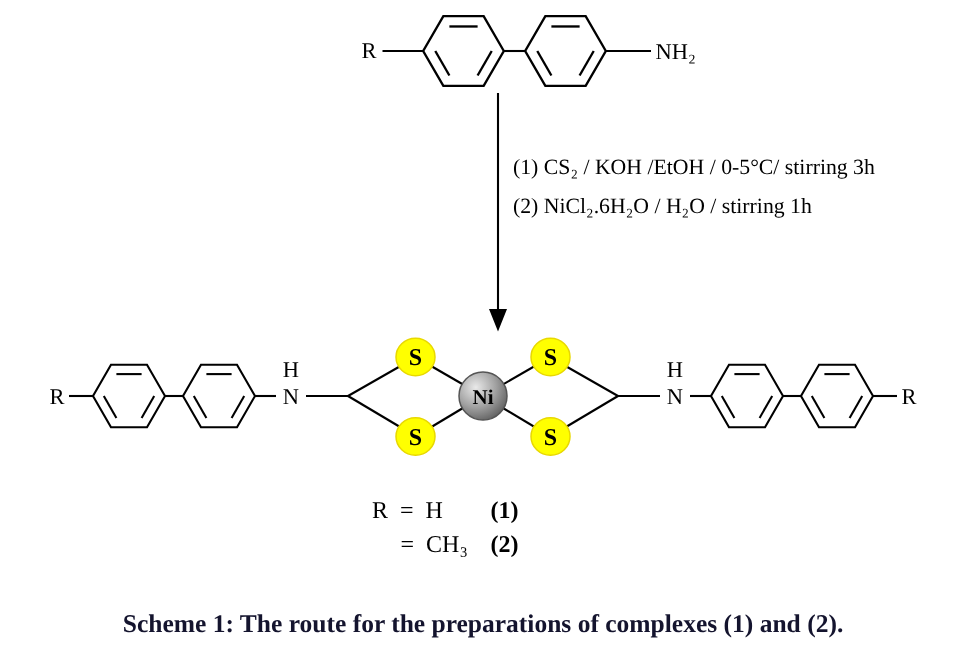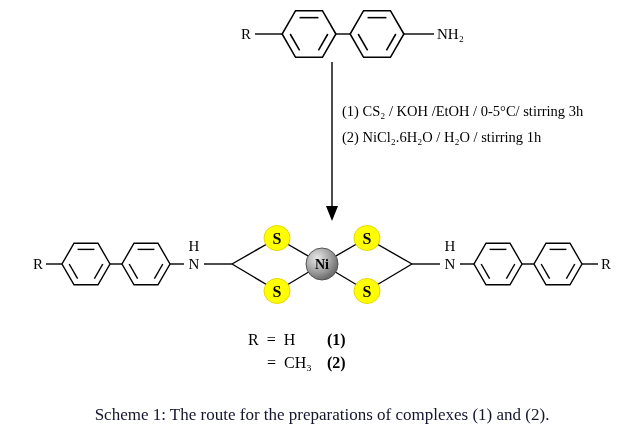--- a/index.html
+++ b/index.html
@@ -19,21 +19,21 @@
   .bond { stroke:#000000; stroke-width:1.4; }
   .atom { font-size:15px; }
   .s-atom { font-size:16px; font-weight:bold; }
   .cond { font-size:14.5px; }
   .legend-text { font-size:16px; }
   .legend-num { font-size:16px; font-weight:bold; }
   .caption {
     width: 100%;
     text-align: center;
     font-size: 17px;
-    font-weight: normal;
+    font-weight: bold;
     color: #14142e;
     padding-top: 9px;
     font-family: "Liberation Serif", serif;
   }
 </style>
 </head>
 <body>
 
 <div class="page">
 

